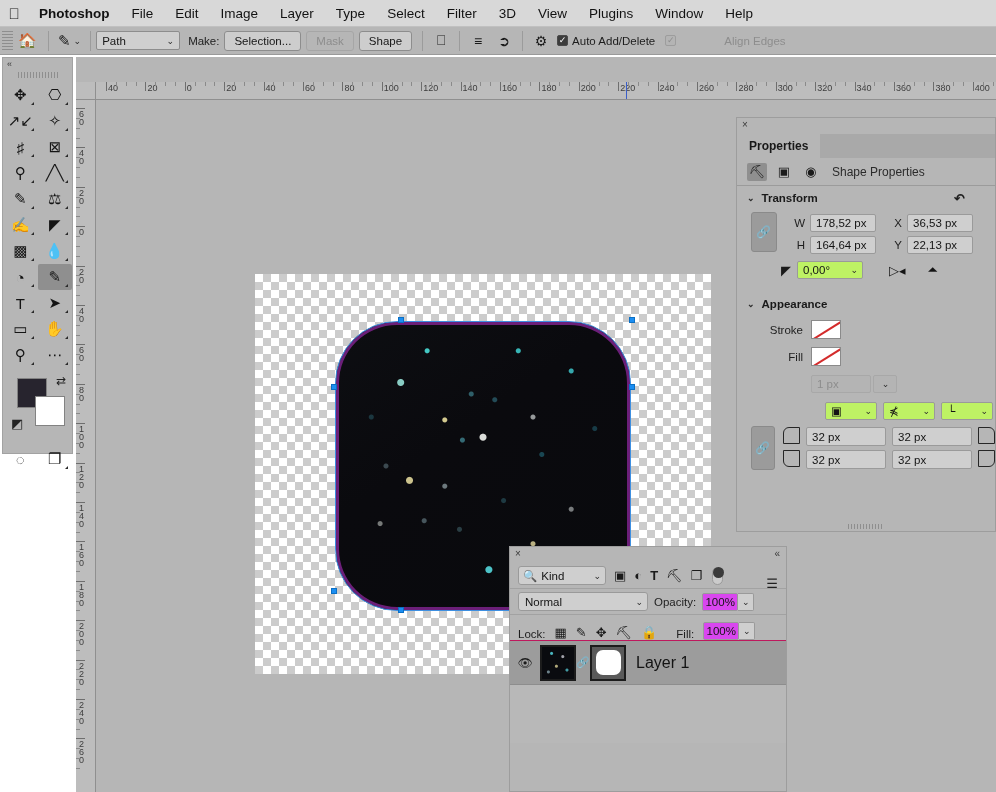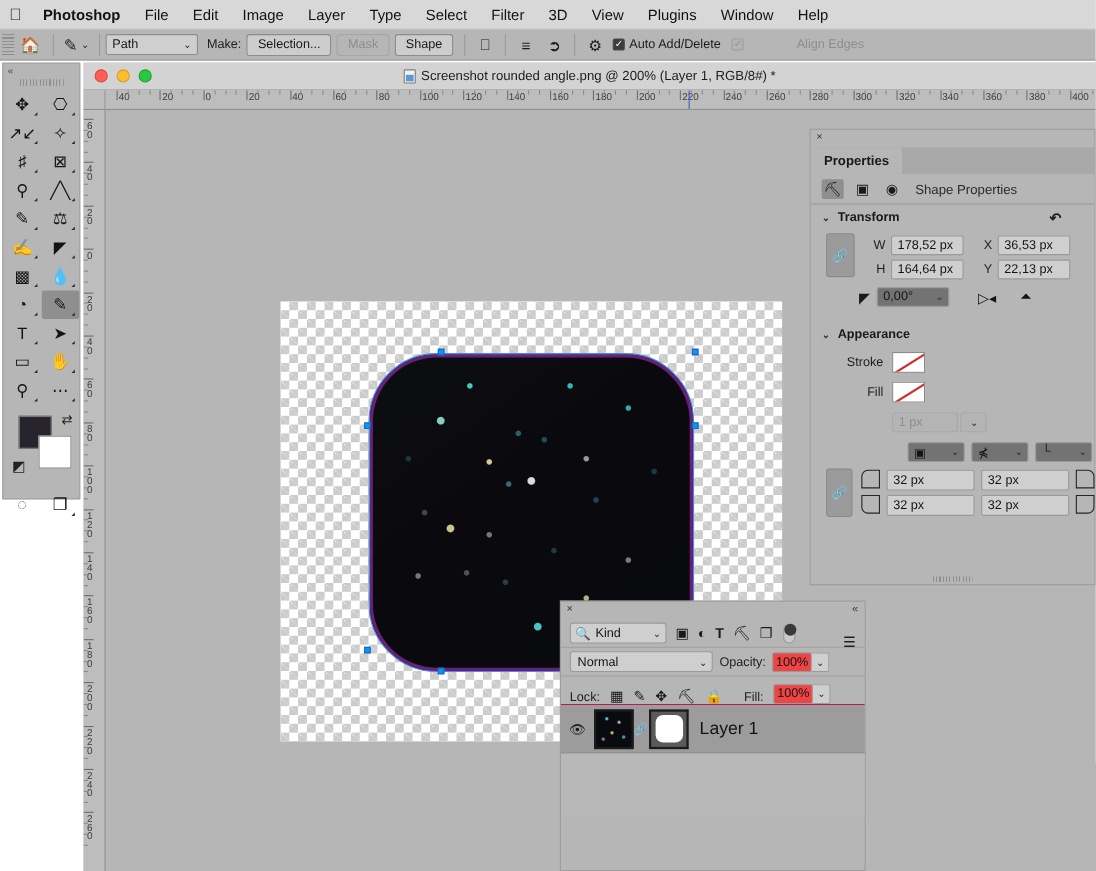--- a/index.html
+++ b/index.html
@@ -243,21 +243,21 @@
     font-size:12px; color:#1d1d1d; margin-right:8px;
   }
   .flabel{ width:20px; text-align:right; font-size:11.5px; color:#1e1e1e; margin-right:5px; }
   .finput{
     width:66px; height:18px; background:#cfcfcf; border:1px solid #9a9a9a;
     border-radius:2px; font-size:11.5px; color:#141414; padding-left:5px;
     display:flex; align-items:center;
   }
   .finput.disabled{ background:#b4b4b4; border-color:#a8a8a8; color:#8d8d8d; }
   .fsel{
-    width:66px; height:18px; background:#737373; border:1px solid #9a9a9a;
+    width:66px; height:18px; background:#bef264; border:1px solid #9a9a9a;
     border-radius:2px; font-size:11.5px; color:#141414; padding:0 4px 0 5px;
     display:flex; align-items:center; justify-content:space-between;
   }
   .fsel.disabled{ background:#b4b4b4; border-color:#a8a8a8; color:#8d8d8d; }
   .angle-icon{ font-size:13px; color:#1a1a1a; margin-right:6px; }
   .flip-icons{ display:flex; align-items:center; gap:22px; margin-left:26px; font-size:13px; color:#141414; }
 
   .swatch-box{
     width:30px; height:19px; background:#ffffff; border:1px solid #8a8a8a;
     position:relative; overflow:hidden;
@@ -320,21 +320,21 @@
     height:26px; display:flex; align-items:center; gap:6px;
     padding:0 8px; border-bottom:1px solid #a2a2a2;
   }
   .blendsel{
     width:130px; height:19px; background:#cfcfcf; border:1px solid #9a9a9a;
     border-radius:3px; display:flex; align-items:center; justify-content:space-between;
     padding:0 4px 0 6px; font-size:11.5px; color:#141414;
   }
   .smalllabel{ font-size:11.5px; color:#1e1e1e; }
   .pctbox{
-    width:36px; height:18px; background:#ef4444; border:1px solid #9a9a9a;
+    width:36px; height:18px; background:#d946ef; border:1px solid #9a9a9a;
     border-radius:2px; font-size:11.5px; color:#141414;
     display:flex; align-items:center; justify-content:center;
   }
   .pctcaret{
     width:16px; height:18px; background:#cfcfcf; border:1px solid #9a9a9a;
     border-left:none; border-radius:0 2px 2px 0;
     display:flex; align-items:center; justify-content:center; font-size:9px; color:#2a2a2a;
   }
   .lockrow{
     height:26px; display:flex; align-items:flex-end; gap:9px;
@@ -452,31 +452,20 @@
     <div class="sw-default">◩</div>
   </div>
   <div class="tb-bottom">
     <div class="tb-cell">◌</div>
     <div class="tb-cell">❐<i class="corner"></i></div>
   </div>
 </div>
 
 <div class="docwin">
 
-  <div class="titlebar">
-    <div class="traffic">
-      <div class="tl red"></div>
-      <div class="tl yellow"></div>
-      <div class="tl green"></div>
-    </div>
-    <div class="title-text">
-      <span class="doc-badge"></span>
-      <span>Screenshot rounded angle.png @ 200% (Layer 1, RGB/8#) *</span>
-    </div>
-  </div>
 
   <div class="ruler-corner"></div>
   <div class="ruler-h" id="rulerH">
       <div class="rh-tick" style="left: 10px;"></div>
       <div class="rh-num" style="left: 10px;">40</div>
       <div class="rh-minor" style="left: 19.85px;"></div>
       <div class="rh-minor" style="left: 29.7px;"></div>
       <div class="rh-minor" style="left: 39.55px;"></div>
       <div class="rh-tick" style="left: 49.4px;"></div>
       <div class="rh-num" style="left: 49.4px;">20</div>

